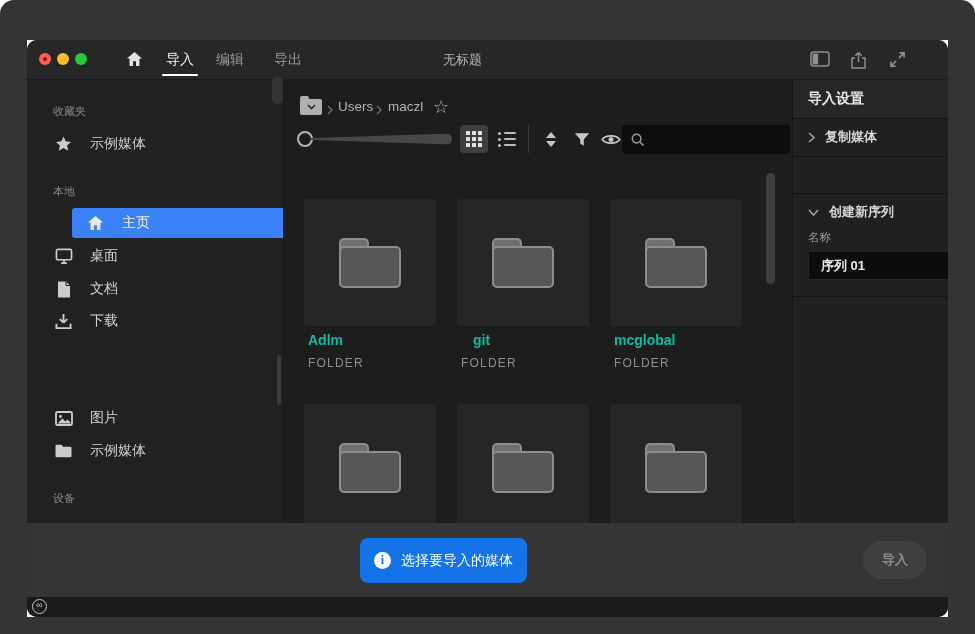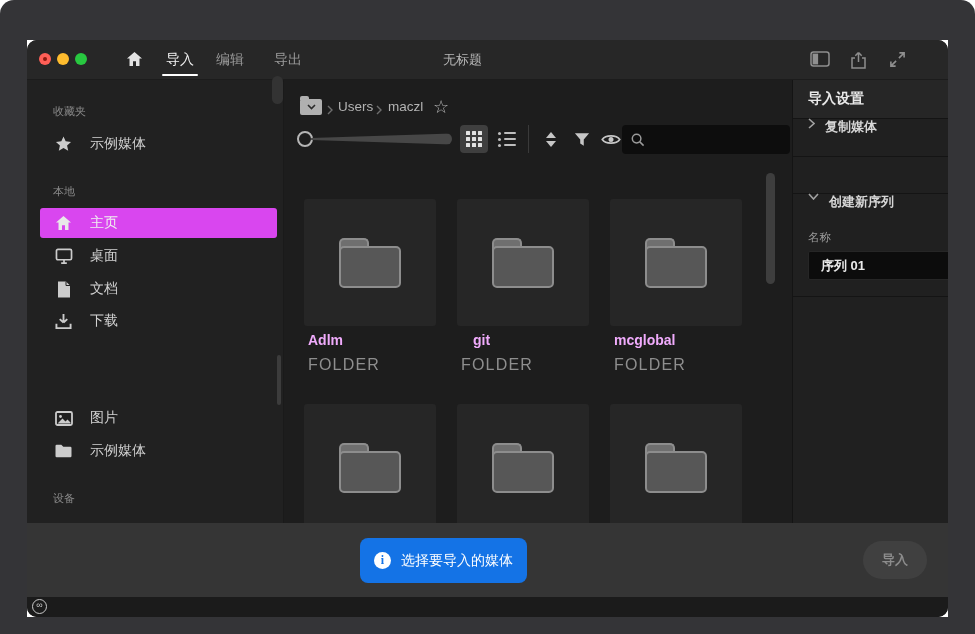--- a/index.html
+++ b/index.html
@@ -33,21 +33,21 @@
   .tb-ico.expand{left:862px;}
 
   
   .main{flex:1;display:flex;min-height:0;position:relative;}
   .divider-pill{position:absolute;left:245px;top:-4px;width:11px;height:28px;background:#333333;border-radius:6px;z-index:5;}
 
   
   .sidebar{width:256px;flex:none;background:#212121;border-right:1px solid #1a1a1a;position:relative;overflow:hidden;}
   .sec-h{position:absolute;left:26px;font-size:11px;color:#8a8a8a;}
   .s-item{position:absolute;left:13px;width:237px;height:30px;border-radius:3px;display:flex;align-items:center;}
-  .s-item.selected{background:#d946ef;}
+  .s-item.selected{background:#3b82f6;margin-left:32px;}
   .s-item .ic{width:19px;margin-left:14px;display:flex;justify-content:center;color:#cccccc;flex:none;}
   .s-item .lb{margin-left:17px;font-size:14px;color:#d2d2d2;white-space:nowrap;}
   .side-scroll{position:absolute;right:2px;top:275px;width:4px;height:50px;border-radius:2px;background:#3c3c3c;}
 
   
   .content{flex:1;background:#1d1d1d;position:relative;overflow:hidden;}
   .crumb-folder{position:absolute;left:16px;top:19px;width:22px;height:16px;background:#b0b0b0;border-radius:2px;display:flex;align-items:center;justify-content:center;}
   .crumb-folder::before{content:"";position:absolute;left:0;top:-3px;width:9px;height:4px;background:#b0b0b0;border-radius:2px 2px 0 0;}
   .crumb-sep{position:absolute;top:21px;color:#6e6e6e;}
   .crumb-txt{position:absolute;top:14px;height:26px;line-height:26px;font-size:13.5px;color:#b3b3b3;white-space:nowrap;}
@@ -68,30 +68,30 @@
   .tri-up{width:0;height:0;border-left:5.5px solid transparent;border-right:5.5px solid transparent;border-bottom:6px solid #c6c6c6;}
   .tri-down{width:0;height:0;border-left:5.5px solid transparent;border-right:5.5px solid transparent;border-top:6px solid #c6c6c6;}
   .searchbox{position:absolute;left:338px;top:45px;width:168px;height:29px;background:#0d0d0d;border-radius:4px;display:flex;align-items:center;}
   .searchbox svg{margin-left:9px;}
   .searchbox input{background:transparent;border:none;outline:none;color:#dddddd;font-size:13px;width:120px;margin-left:6px;font-family:inherit;}
 
   .tile{position:absolute;width:132px;height:127px;background:#262626;border-radius:3px;display:flex;align-items:center;justify-content:center;}
   .bigfolder{position:relative;width:62px;height:50px;}
   .bigfolder .tab2{position:absolute;left:0;top:0;width:30px;height:16px;background:#6f6f6f;border:2px solid #8d8d8d;border-bottom:none;border-radius:5px 5px 0 0;box-sizing:border-box;}
   .bigfolder .body2{position:absolute;left:0;top:8px;width:62px;height:42px;background:#575757;border:2px solid #8d8d8d;border-radius:5px;box-sizing:border-box;}
-  .tile-name{position:absolute;font-size:14px;font-weight:700;color:#f0abfc;white-space:nowrap;}
-  .tile-kind{position:absolute;font-size:16px;color:#8e8e8e;letter-spacing:1.2px;text-align:right;}
+  .tile-name{position:absolute;font-size:14px;font-weight:700;color:#14b8a6;white-space:nowrap;}
+  .tile-kind{position:absolute;font-size:12px;color:#8e8e8e;letter-spacing:1.2px;text-align:right;}
   .content-scroll{position:absolute;right:17px;top:93px;width:9px;height:111px;border-radius:4.5px;background:#3e3e3e;}
 
   
   .rpanel{width:155px;flex:none;background:#202020;border-left:1px solid #141414;position:relative;overflow:hidden;}
   .rp-head{position:absolute;left:0;top:0;width:100%;height:38px;background:#262626;}
   .rp-title{position:absolute;left:15px;top:10px;font-size:14px;font-weight:700;color:#e8e8e8;}
   .rp-div{position:absolute;left:0;width:100%;height:1px;background:#141414;}
-  .rp-row{position:absolute;left:0;width:100%;height:38px;display:flex;}
+  .rp-row{position:absolute;left:0;width:100%;height:38px;display:flex;align-items:center;}
   .rp-row .chev{margin-left:15px;color:#a0a0a0;display:flex;flex:none;}
   .rp-row .lb{margin-left:10px;font-size:13px;font-weight:700;color:#d6d6d6;white-space:nowrap;}
   .rp-name-label{position:absolute;left:15px;top:150px;font-size:11.5px;color:#9a9a9a;}
   .rp-input{position:absolute;left:15px;top:171px;width:150px;height:29px;background:#0c0c0c;border:1px solid #262626;border-radius:2px;box-sizing:border-box;color:#eaeaea;font-size:13px;font-weight:700;padding:0 0 0 12px;outline:none;font-family:inherit;}
 
   
   .bottombar{height:74px;background:#353535;flex:none;position:relative;}
   .cta-btn{position:absolute;left:333px;top:15px;width:167px;height:45px;border:none;border-radius:8px;background:#1473e6;color:#ffffff;display:flex;align-items:center;justify-content:center;gap:10px;cursor:pointer;}
   .cta-btn .info{width:17px;height:17px;border-radius:50%;background:#ffffff;color:#1473e6;font-weight:700;font-size:12px;line-height:17px;text-align:center;font-family:"Liberation Serif","DejaVu Serif",serif;}
   .cta-btn .lb{font-size:14px;font-weight:400;}

